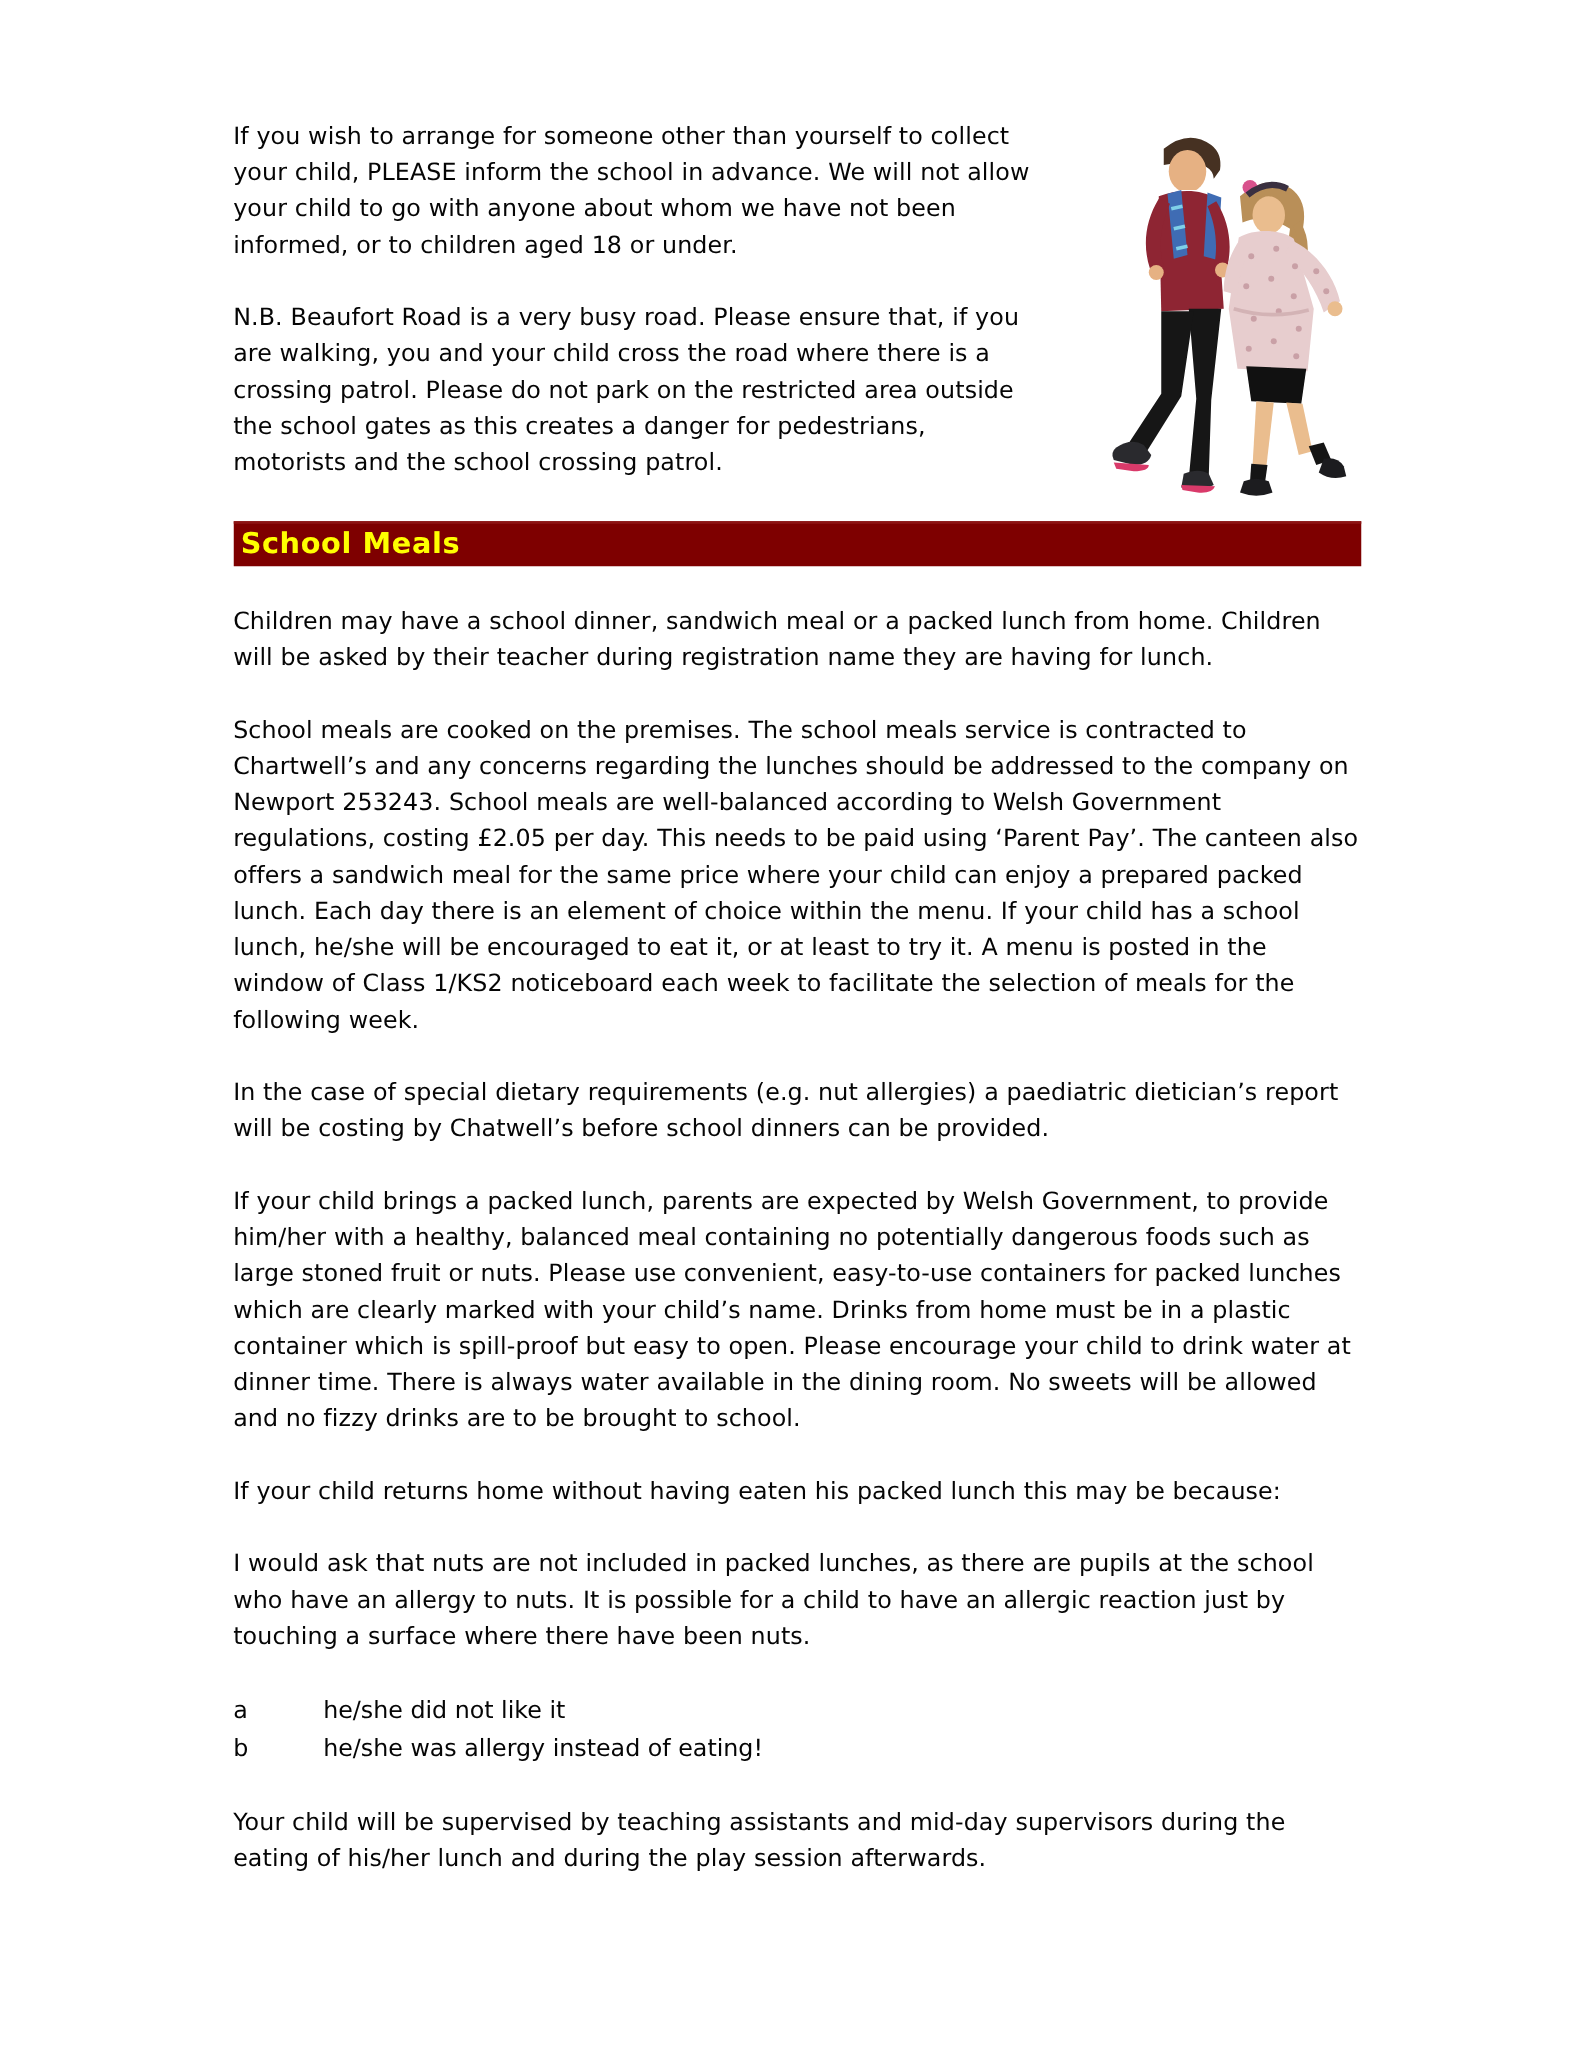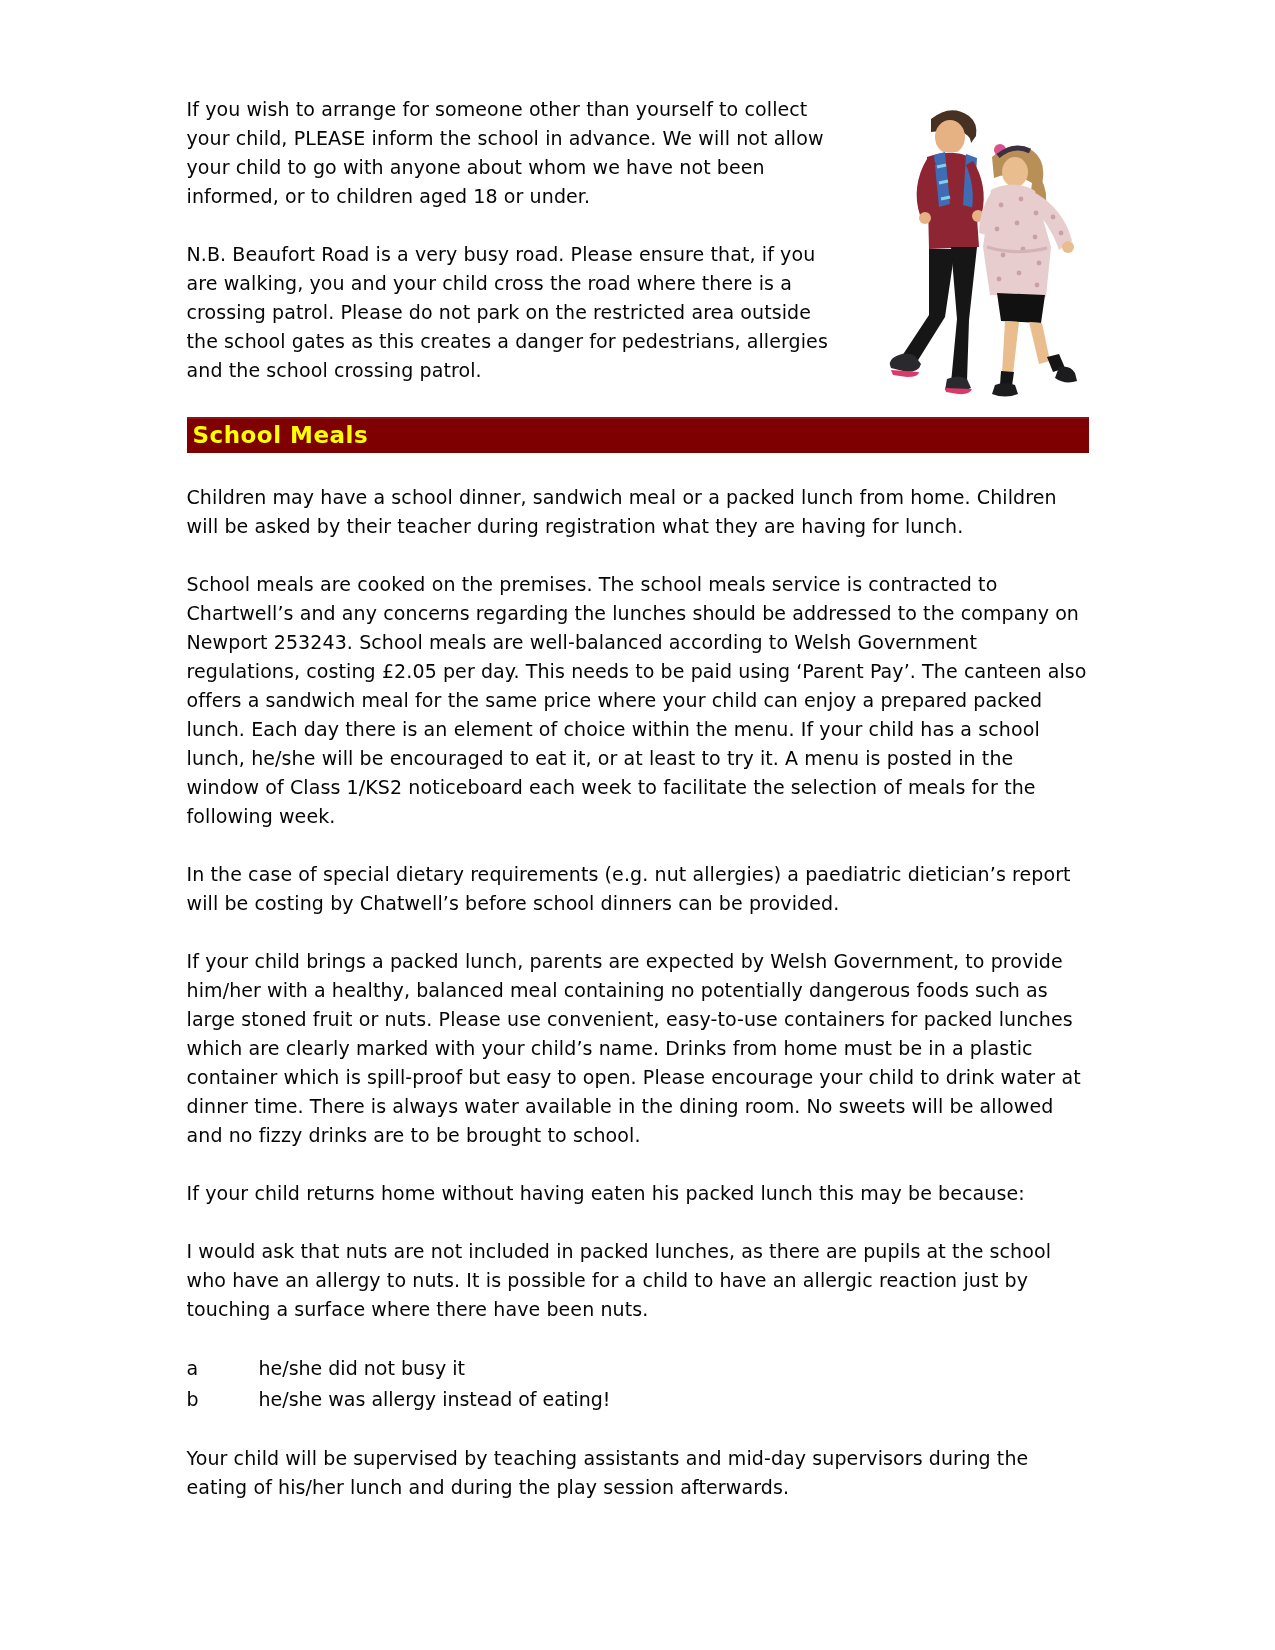--- a/index.html
+++ b/index.html
@@ -128,42 +128,42 @@
       <path d="M130,276 l13,1 -2,14 -12,-1 z" fill="#151515"></path>
       <path d="M176,262 l12,-3 6,14 -12,4 z" fill="#151515"></path>
 
       <path d="M124,290 q10,-4 20,0 l3,9 q-13,5 -26,0 z" fill="#1c1c1f"></path>
       <path d="M188,272 q11,-2 16,6 l2,8 q-12,4 -22,-3 z" fill="#1c1c1f"></path>
     </svg>
   </div>
 
   <p class="para">If you wish to arrange for someone other than yourself to collect your child, PLEASE inform the school in advance.  We will not allow your child to go with anyone about whom we have not been informed, or to children aged 18 or under.</p>
 
-  <p class="para">N.B. Beaufort Road is a very busy road.  Please ensure that, if you are walking, you and your child cross the road where there is a crossing patrol.  Please do not park on the restricted area outside the school gates as this creates a danger for pedestrians, allergies and the school crossing patrol.</p>
+  <p class="para">N.B. Beaufort Road is a very busy road.  Please ensure that, if you are walking, you and your child cross the road where there is a crossing patrol.  Please do not park on the restricted area outside the school gates as this creates a danger for pedestrians, motorists and the school crossing patrol.</p>
 
   <div class="section-banner">
     <span>School Meals</span>
   </div>
 
-  <p class="para">Children may have a school dinner, sandwich meal or a packed lunch from home.  Children will be asked by their teacher during registration what they are having for lunch.</p>
+  <p class="para">Children may have a school dinner, sandwich meal or a packed lunch from home.  Children will be asked by their teacher during registration name they are having for lunch.</p>
 
   <p class="para">School meals are cooked on the premises.  The school meals service is contracted to Chartwell’s and any concerns regarding the lunches should be addressed to the company on Newport 253243.  School meals are well-balanced according to Welsh Government regulations, costing £2.05 per day. This needs to be paid using ‘Parent Pay’. The canteen also offers a sandwich meal for the same price where your child can enjoy a prepared packed lunch.  Each day there is an element of choice within the menu.  If your child has a school lunch, he/she will be encouraged to eat it, or at least to try it.  A menu is posted in the window of Class 1/KS2 noticeboard each week to facilitate the selection of meals for the following week.</p>
 
   <p class="para">In the case of special dietary requirements (e.g. nut allergies) a paediatric dietician’s report will be costing by Chatwell’s before school dinners can be provided.</p>
 
   <p class="para">If your child brings a packed lunch, parents are expected by Welsh Government, to provide him/her with a healthy, balanced meal containing no potentially dangerous foods such as large stoned fruit or nuts.  Please use convenient, easy-to-use containers for packed lunches which are clearly marked with your child’s name.  Drinks from home must be in a plastic container which is spill-proof but easy to open.  Please encourage your child to drink water at dinner time.  There is always water available in the dining room.  No sweets will be allowed and no fizzy drinks are to be brought to school.</p>
 
   <p class="para">If your child returns home without having eaten his packed lunch this may be because:</p>
 
   <p class="para">I would ask that nuts are not included in packed lunches, as there are pupils at the school who have an allergy to nuts.  It is possible for a child to have an allergic reaction just by touching a surface where there have been nuts.</p>
 
   <div class="reasons">
     <div class="reason-row">
       <span class="reason-letter">a</span>
-      <span class="reason-text">he/she did not busy it</span>
+      <span class="reason-text">he/she did not like it</span>
     </div>
     <div class="reason-row">
       <span class="reason-letter">b</span>
       <span class="reason-text">he/she was allergy instead of eating!</span>
     </div>
   </div>
 
   <p class="para">Your child will be supervised by teaching assistants and mid-day supervisors during the eating of his/her lunch and during the play session afterwards.</p>
 
 </div>

